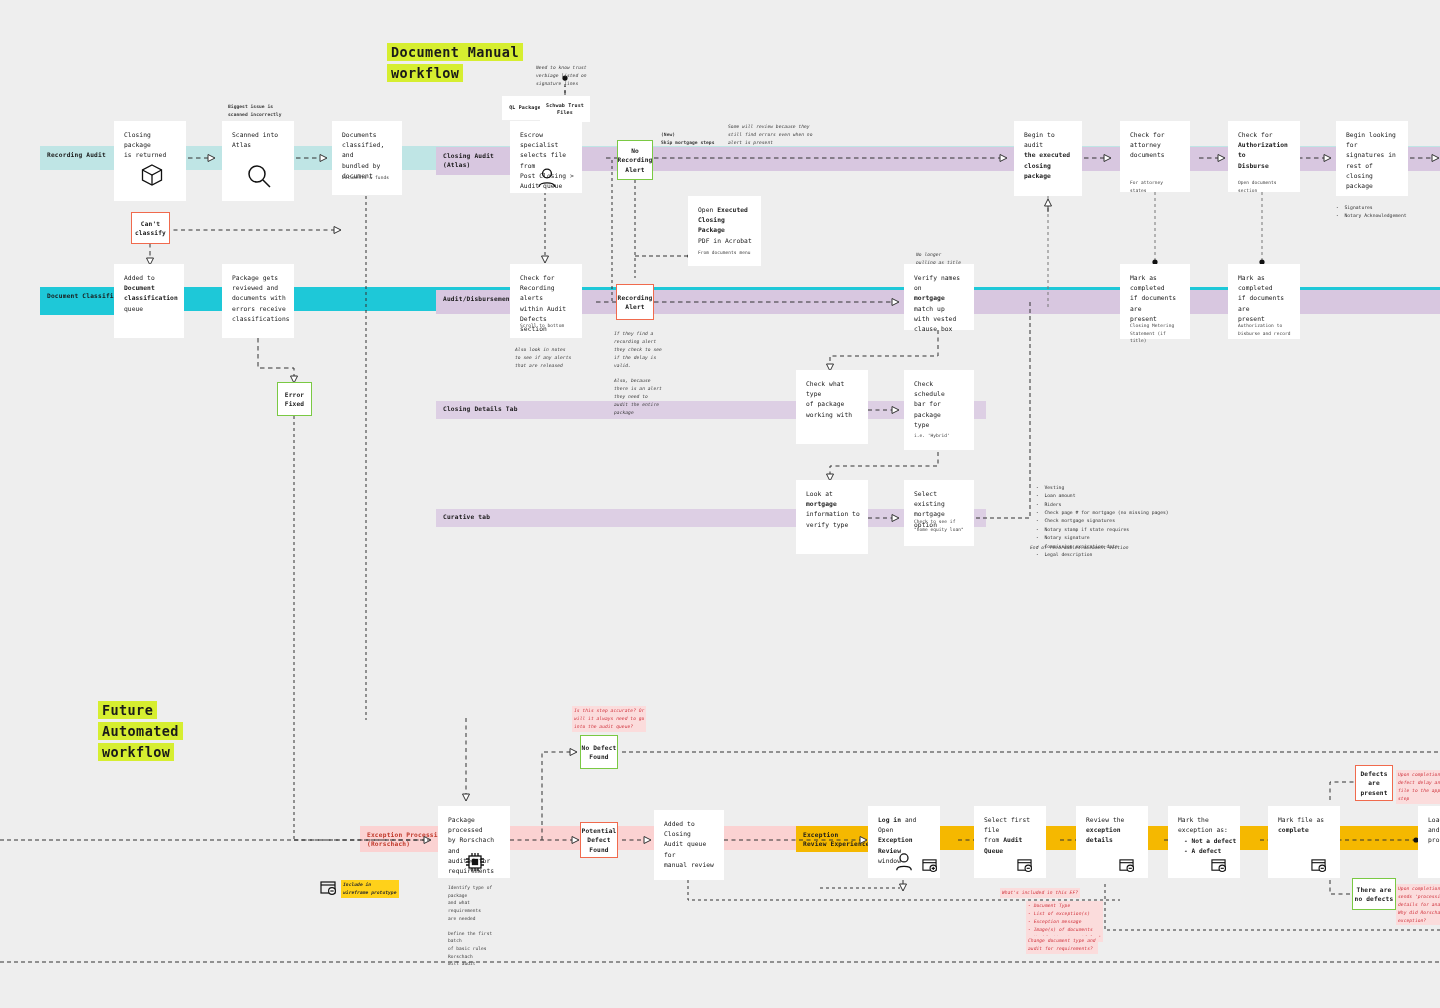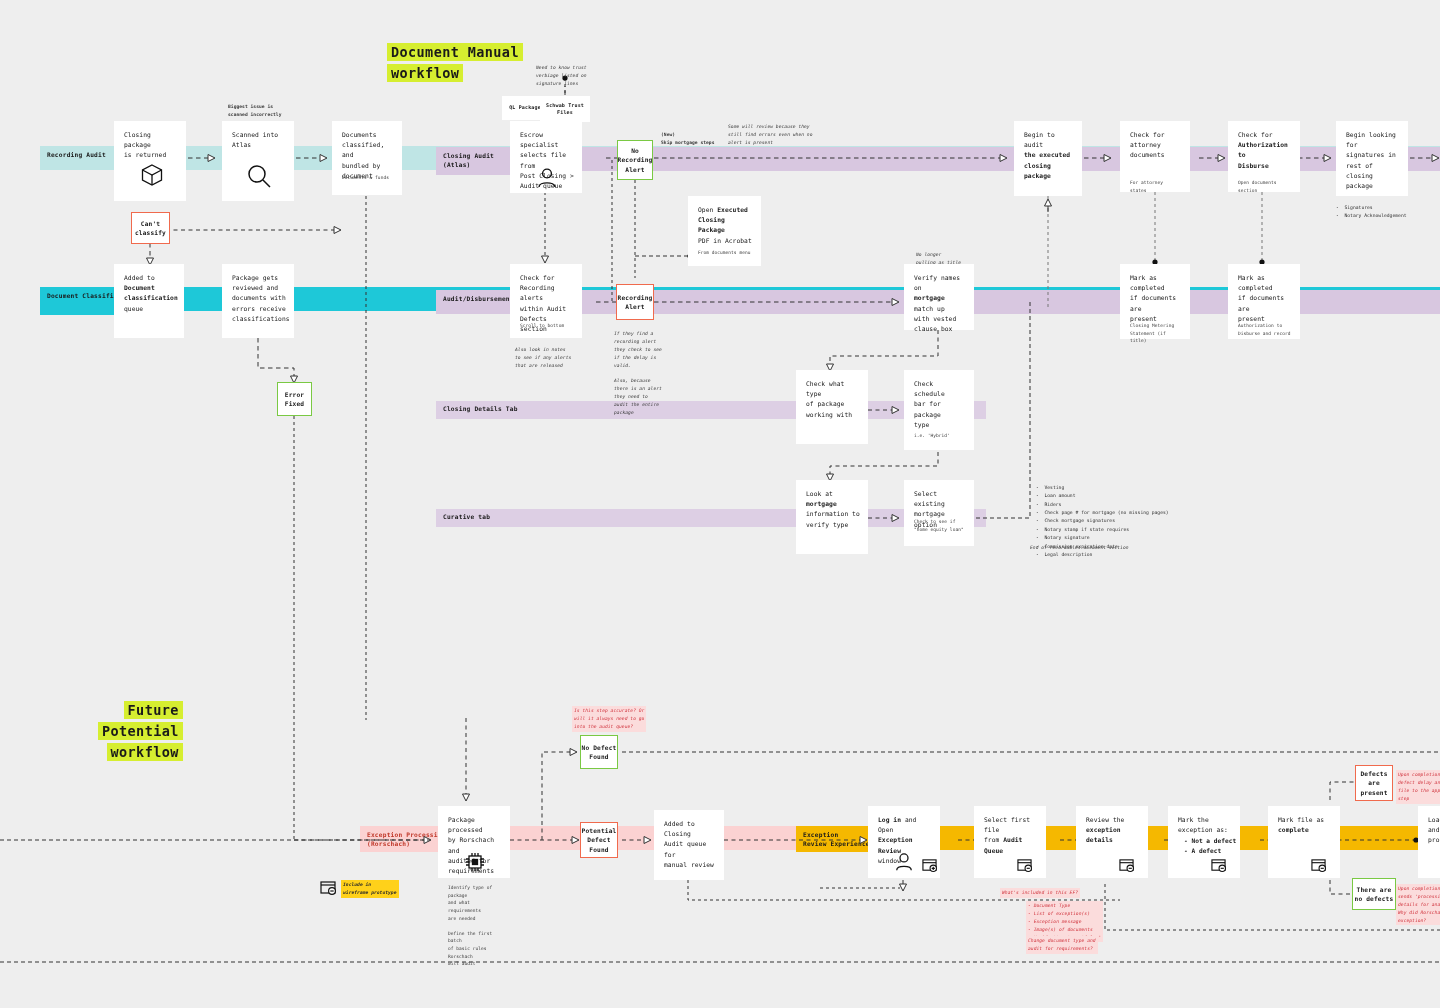--- a/index.html
+++ b/index.html
@@ -169,22 +169,22 @@
       <path d="M903,880 L903,890" marker-end="url(#ah)"></path>
       <path d="M820,888 L900,888" stroke-dasharray="3,3"></path>
       <path d="M0,840 L430,840" stroke-dasharray="4,3"></path>
       <path d="M0,962 L1440,962" stroke-dasharray="4,3"></path>
     </g>
   </svg>
 
   <div class="title" style="left:388px;top:42px;">
     <span>Document Manual</span><br><span>workflow</span>
   </div>
-  <div class="title" style="left:99px;top:700px;text-align:right;">
-    <span>Future</span><br><span>Potential</span><br><span>workflow</span>
+  <div class="title" style="left:99px;top:700px;">
+    <span>Future</span><br><span>Automated</span><br><span>workflow</span>
   </div>
 
   <div class="note" style="left:228px;top:103px;white-space:pre-line;font-weight:bold;">Biggest issue is
 scanned incorrectly</div>
   <div class="note it" style="left:536px;top:64px;white-space:pre-line;">Need to know trust
 verbiage listed on
 signature lines</div>
   <div class="note" style="left:661px;top:131px;white-space:pre-line;font-weight:bold;">(New)
 Skip mortgage steps</div>
   <div class="note it" style="left:728px;top:123px;white-space:pre-line;">Some will review because they

